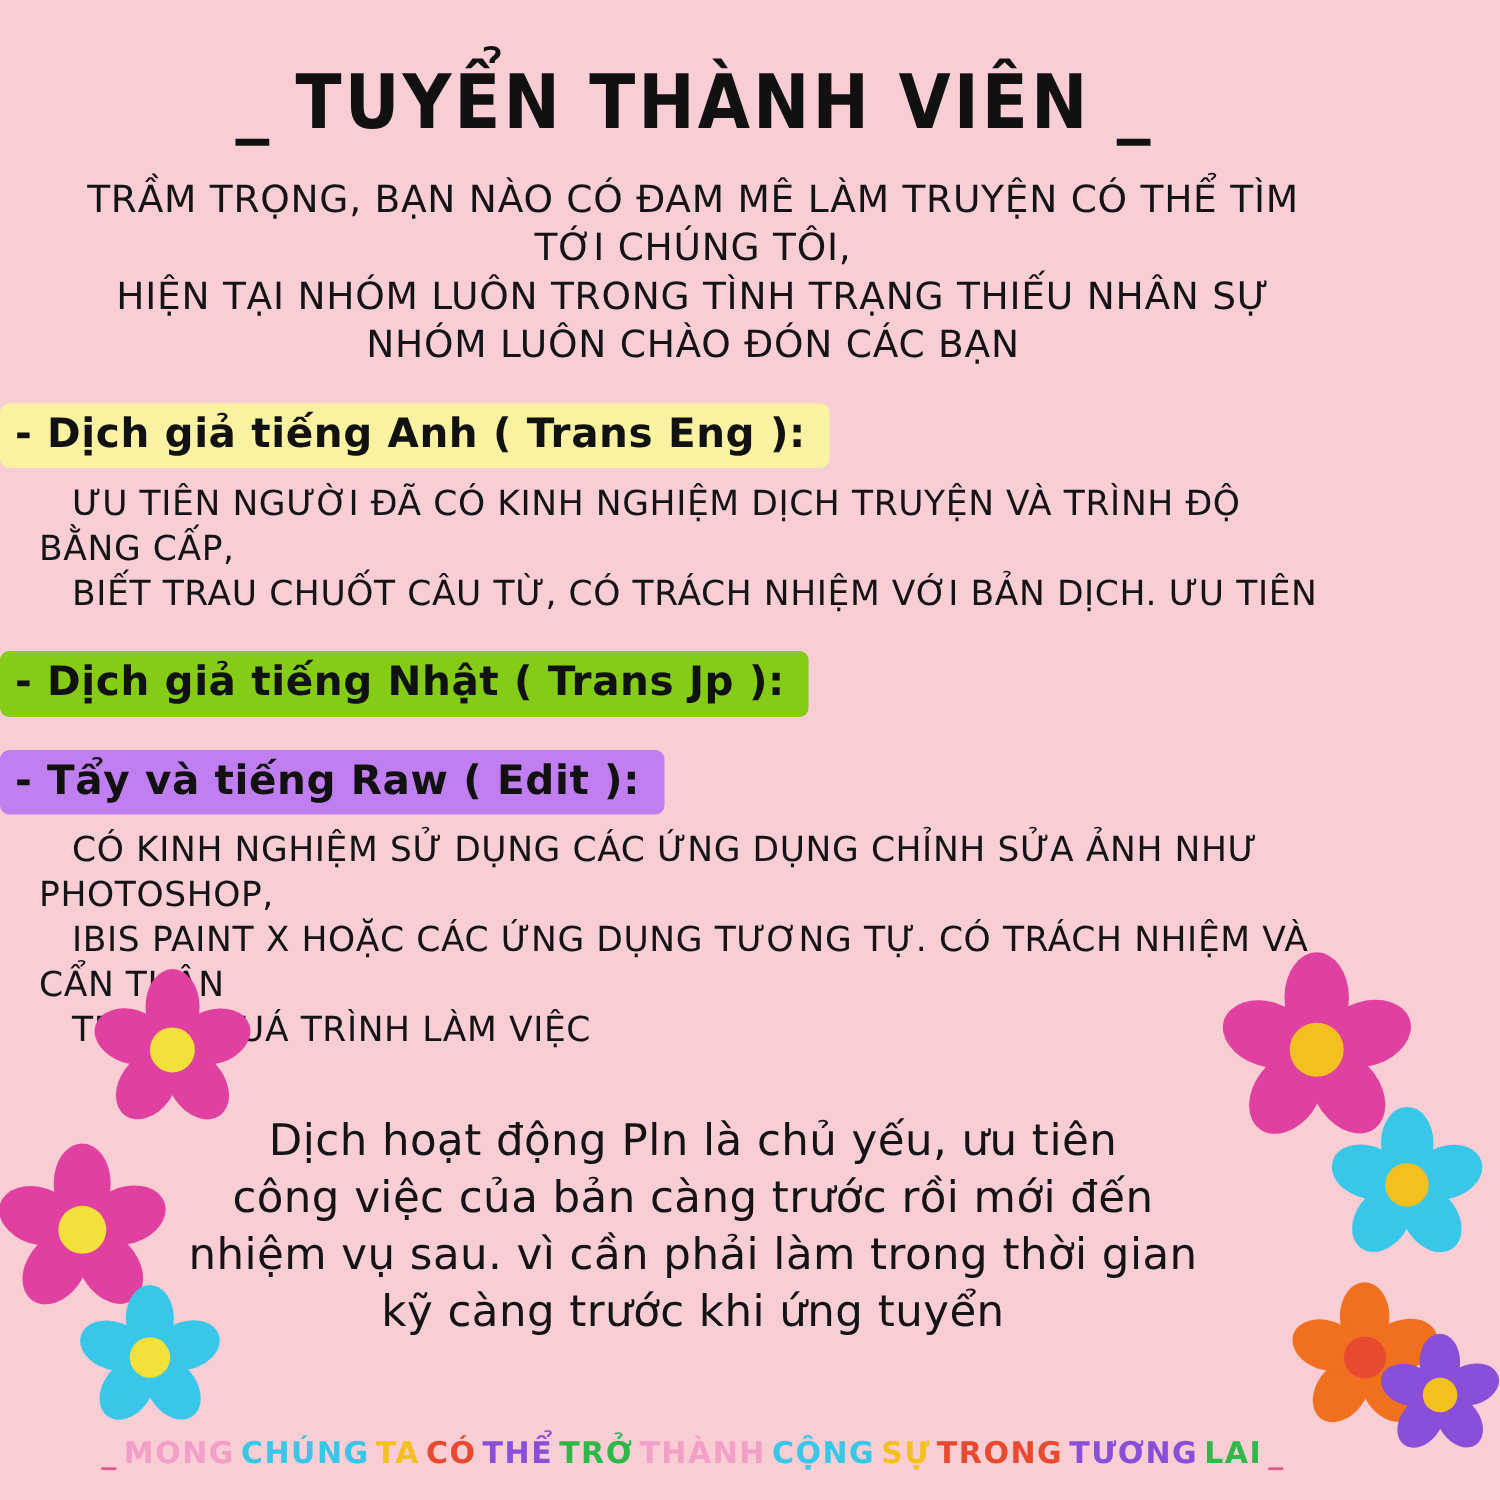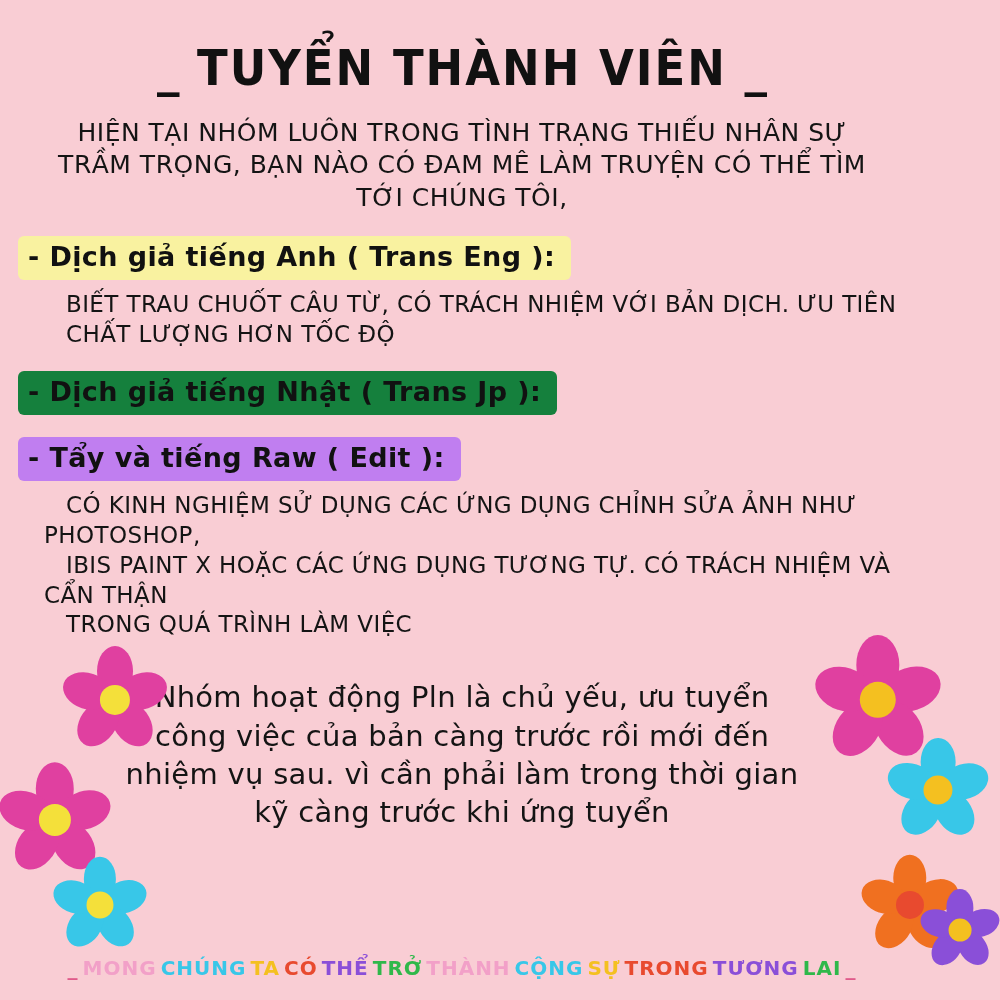--- a/index.html
+++ b/index.html
@@ -47,21 +47,20 @@
     line-height: 1.30;
     color: #141414;
     margin: 22px 40px 0 40px;
     letter-spacing: 0.5px;
     text-transform: uppercase;
   }
 
   
   .section {
     margin-top: 22px;
-    padding-left: 18px;
   }
   .chip {
     display: inline-block;
     font-size: 27px;
     font-weight: bold;
     color: #111111;
     padding: 6px 16px 8px 10px;
     border-radius: 6px;
     letter-spacing: 0.4px;
     line-height: 1.1;
@@ -131,49 +130,50 @@
 
 <div class="page">
 
   <div class="title">
     <span class="dash">_</span>
     <span>TUYỂN THÀNH VIÊN</span>
     <span class="dash">_</span>
   </div>
 
   <div class="intro">
+    <div>TRẦM TRỌNG, BẠN NÀO CÓ ĐAM MÊ LÀM TRUYỆN CÓ THỂ TÌM TỚI CHÚNG TÔI,</div>
     <div>HIỆN TẠI NHÓM LUÔN TRONG TÌNH TRẠNG THIẾU NHÂN SỰ</div>
-    <div>TRẦM TRỌNG, BẠN NÀO CÓ ĐAM MÊ LÀM TRUYỆN CÓ THỂ TÌM TỚI CHÚNG TÔI,</div>
+    <div>NHÓM LUÔN CHÀO ĐÓN CÁC BẠN</div>
   </div>
 
   <div class="section">
     <div class="chip chip-yellow" style="background: rgb(249, 242, 160);">- Dịch giả tiếng Anh ( Trans Eng ):</div>
     <div class="body-text indent-first">
+      <div>ƯU TIÊN NGƯỜI ĐÃ CÓ KINH NGHIỆM DỊCH TRUYỆN VÀ TRÌNH ĐỘ BẰNG CẤP,</div>
       <div>BIẾT TRAU CHUỐT CÂU TỪ, CÓ TRÁCH NHIỆM VỚI BẢN DỊCH. ƯU TIÊN</div>
-      <div>CHẤT LƯỢNG HƠN TỐC ĐỘ</div>
     </div>
   </div>
 
   <div class="section">
-    <div class="chip chip-blue" style="background: #15803d;">- Dịch giả tiếng Nhật ( Trans Jp ):</div>
+    <div class="chip chip-blue" style="background: #84cc16;">- Dịch giả tiếng Nhật ( Trans Jp ):</div>
     <div class="body-text indent-first">
     </div>
   </div>
 
   <div class="section">
     <div class="chip chip-purple" style="background: rgb(192, 126, 240);">- Tẩy và tiếng Raw ( Edit ):</div>
     <div class="body-text indent-first">
       <div>CÓ KINH NGHIỆM SỬ DỤNG CÁC ỨNG DỤNG CHỈNH SỬA ẢNH NHƯ PHOTOSHOP,</div>
       <div>IBIS PAINT X HOẶC CÁC ỨNG DỤNG TƯƠNG TỰ. CÓ TRÁCH NHIỆM VÀ CẨN THẬN</div>
       <div>TRONG QUÁ TRÌNH LÀM VIỆC</div>
     </div>
   </div>
 
   <div class="closing">
-    <div>Nhóm hoạt động Pln là chủ yếu, ưu tuyển</div>
+    <div>Dịch hoạt động Pln là chủ yếu, ưu tiên</div>
     <div>công việc của bản càng trước rồi mới đến</div>
     <div>nhiệm vụ sau. vì cần phải làm trong thời gian</div>
     <div>kỹ càng trước khi ứng tuyển</div>
   </div>
 
   <div class="footer" id="footer-banner"><span class="w" style="color: rgb(224, 90, 138);">_</span><span class="w" style="color: rgb(242, 160, 200);">MONG</span><span class="w" style="color: rgb(56, 199, 232);">CHÚNG</span><span class="w" style="color: rgb(244, 192, 32);">TA</span><span class="w" style="color: rgb(232, 74, 47);">CÓ</span><span class="w" style="color: rgb(138, 79, 216);">THỂ</span><span class="w" style="color: rgb(47, 184, 74);">TRỞ</span><span class="w" style="color: rgb(242, 160, 200);">THÀNH</span><span class="w" style="color: rgb(56, 199, 232);">CỘNG</span><span class="w" style="color: rgb(244, 192, 32);">SỰ</span><span class="w" style="color: rgb(232, 74, 47);">TRONG</span><span class="w" style="color: rgb(138, 79, 216);">TƯƠNG</span><span class="w" style="color: rgb(47, 184, 74);">LAI</span><span class="w" style="color: rgb(224, 90, 138);">_</span></div>
 
   <div id="flower-layer">
       <div class="flower" style="left: 57px; top: 642px; width: 116px; height: 116px;">
         <div class="petal" style="width: 35.96px; height: 49.88px; background: rgb(224, 64, 160); transform: translate(-50%, -50%) rotate(0deg) translate(0px, -29px);"></div>

